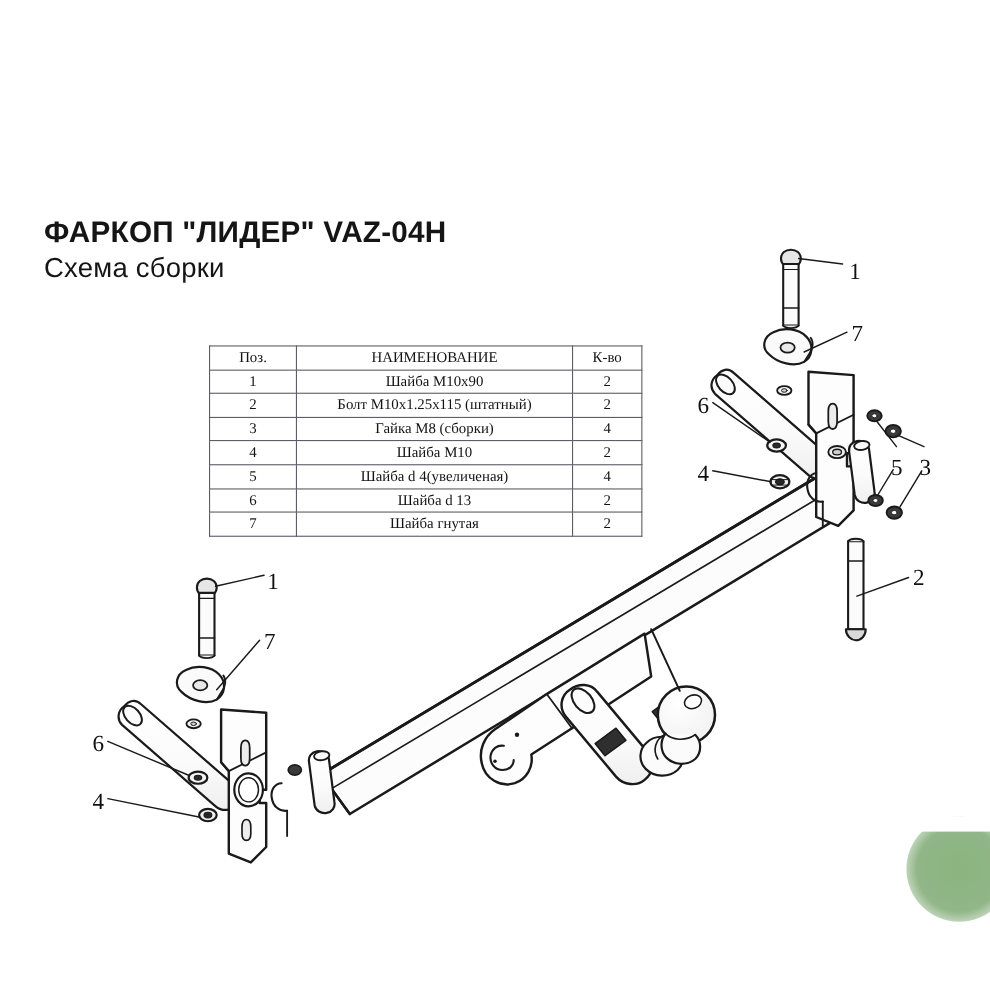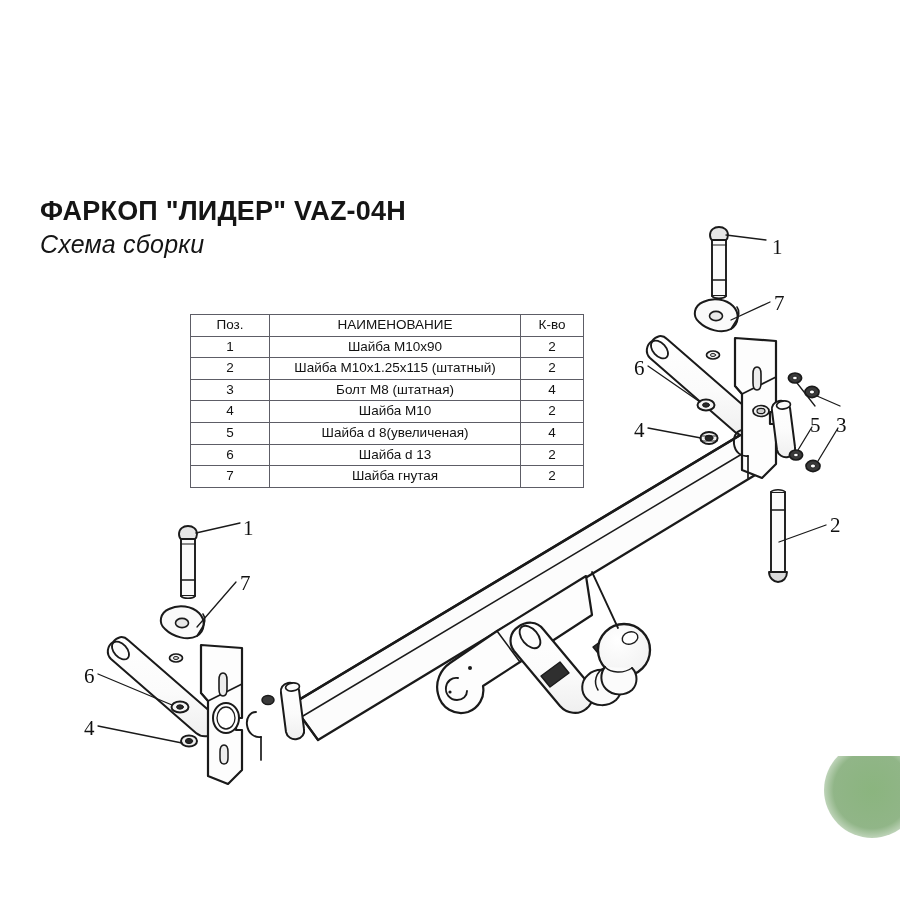--- a/index.html
+++ b/index.html
@@ -38,21 +38,20 @@
     white-space: nowrap;
     color: #151515;
   }
   .title-line2 {
     font-size: 25px;
     font-weight: normal;
     letter-spacing: 0.2px;
     white-space: nowrap;
     color: #151515;
     margin-top: 2px;
-    font-style: italic;
   }
 
   
   .parts-table-wrap {
     position: absolute;
     left: 190px;
     top: 314px;
   }
   table.parts-table {
     border-collapse: collapse;
@@ -64,20 +63,21 @@
     border: 1px solid #5d5d66;
     font-size: 13.5px;
     text-align: center;
     padding: 0;
     height: 20.6px;
     line-height: 20.6px;
     color: #121212;
     white-space: nowrap;
     font-weight: normal;
     overflow: hidden;
+    font-family: Liberation Serif, serif;
   }
   table.parts-table th {
     font-weight: normal;
   }
   .col-pos   { width: 78px; }
   .col-name  { width: 250px; margin-top: 48px; }
   .col-qty   { width: 62px; }
 
   
   .drawing {
@@ -118,36 +118,36 @@
         </tr>
       </thead>
       <tbody>
         <tr>
           <td>1</td>
           <td>Шайба M10x90</td>
           <td>2</td>
         </tr>
         <tr>
           <td>2</td>
-          <td>Шайба M10x1.25x115 (штатный)</td>
+          <td>Болт M10x1.25x115 (штатный)</td>
           <td>2</td>
         </tr>
         <tr>
           <td>3</td>
-          <td>Болт  M8 (штатная)</td>
+          <td>Гайка  M8 (сборки)</td>
           <td>4</td>
         </tr>
         <tr>
           <td>4</td>
           <td>Шайба  M10</td>
           <td>2</td>
         </tr>
         <tr>
           <td>5</td>
-          <td>Шайба d 8(увеличеная)</td>
+          <td>Шайба d 4(увеличеная)</td>
           <td>4</td>
         </tr>
         <tr>
           <td>6</td>
           <td>Шайба d 13</td>
           <td>2</td>
         </tr>
         <tr>
           <td>7</td>
           <td>Шайба гнутая</td>

